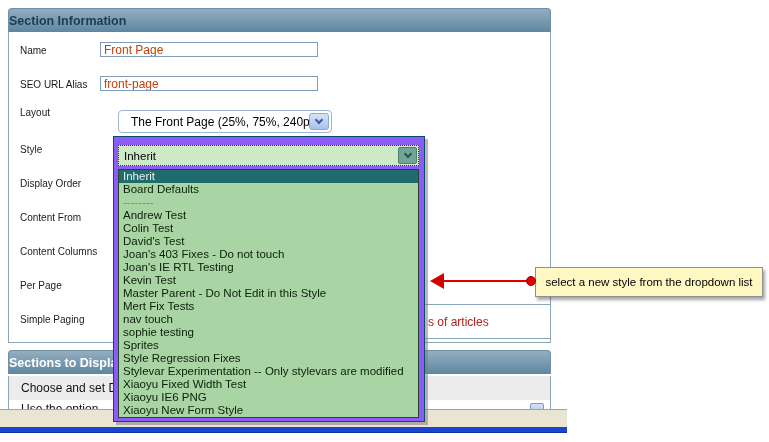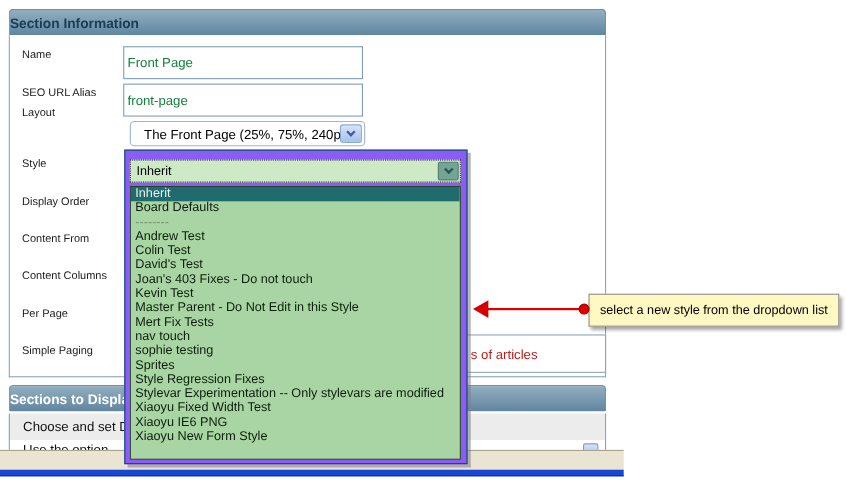--- a/index.html
+++ b/index.html
@@ -20,23 +20,23 @@
   .hdr2 { top:350px; color:#FFFFFF; z-index:1; }
 
   .panel-body1 {
     position:absolute; left:8px; top:32px; width:543px; height:311px;
     background:#fff; border:1px solid #8BA6B9; border-top:none; z-index:0;
   }
 
   .field-label { position:absolute; left:20px; font-size:10px; color:#1a1a1a; z-index:1; }
 
   .text-input {
-    position:absolute; left:112px; width:218px; height:30px;
+    position:absolute; left:100px; width:218px; height:15px;
     border:1px solid #7F9DB9; background:#fff;
-    font-family:"Liberation Sans", sans-serif; font-size:12px; padding:1px 3px; color:#15803d; z-index:1;
+    font-family:"Liberation Sans", sans-serif; font-size:12px; padding:1px 3px; color:#c2410c; z-index:1;
   }
 
   .xp-select {
     position:absolute; left:118px; top:110px; width:214px; height:23px;
     background:#fff; border:1px solid #9EB6D0; border-radius:4px; z-index:1;
     display:flex; align-items:center; padding-left:12px; font-size:12px; color:#000;
   }
   .xp-arrow-btn {
     position:absolute; right:2px; top:2px; width:20px; height:17px;
     background:linear-gradient(#D6E2F8,#A9C1EC); border:1px solid #89A9D9; border-radius:3px;
@@ -121,21 +121,21 @@
 
 <div class="stage">
 
   <div class="panel-header hdr1">
     <span>Section Information</span>
   </div>
   <div class="panel-body1"></div>
 
   <div class="field-label" style="top:45px;">Name</div>
   <div class="field-label" style="top:79px;">SEO URL Alias</div>
-  <div class="field-label" style="top:97px;">Layout</div>
+  <div class="field-label" style="top:107px;">Layout</div>
   <div class="field-label" style="top:144px;">Style</div>
   <div class="field-label" style="top:178px;">Display Order</div>
   <div class="field-label" style="top:212px;">Content From</div>
   <div class="field-label" style="top:246px;">Content Columns</div>
   <div class="field-label" style="top:280px;">Per Page</div>
   <div class="field-label" style="top:314px;">Simple Paging</div>
 
   <input class="text-input" style="top: 42px;" value="Front Page">
   <input class="text-input" style="top: 76px;" value="front-page">
 
@@ -171,20 +171,21 @@
         </span>
     </div>
     <div class="listbox">
       <div class="opt selected">Inherit</div>
       <div class="opt">Board Defaults</div>
       <div class="opt divider">--------</div>
       <div class="opt">Andrew Test</div>
       <div class="opt">Colin Test</div>
       <div class="opt">David's Test</div>
       <div class="opt">Joan's 403 Fixes - Do not touch</div>
+      <div class="opt">Joan's IE RTL Testing</div>
       <div class="opt">Kevin Test</div>
       <div class="opt">Master Parent - Do Not Edit in this Style</div>
       <div class="opt">Mert Fix Tests</div>
       <div class="opt">nav touch</div>
       <div class="opt">sophie testing</div>
       <div class="opt">Sprites</div>
       <div class="opt">Style Regression Fixes</div>
       <div class="opt">Stylevar Experimentation -- Only stylevars are modified</div>
       <div class="opt">Xiaoyu Fixed Width Test</div>
       <div class="opt">Xiaoyu IE6 PNG</div>

